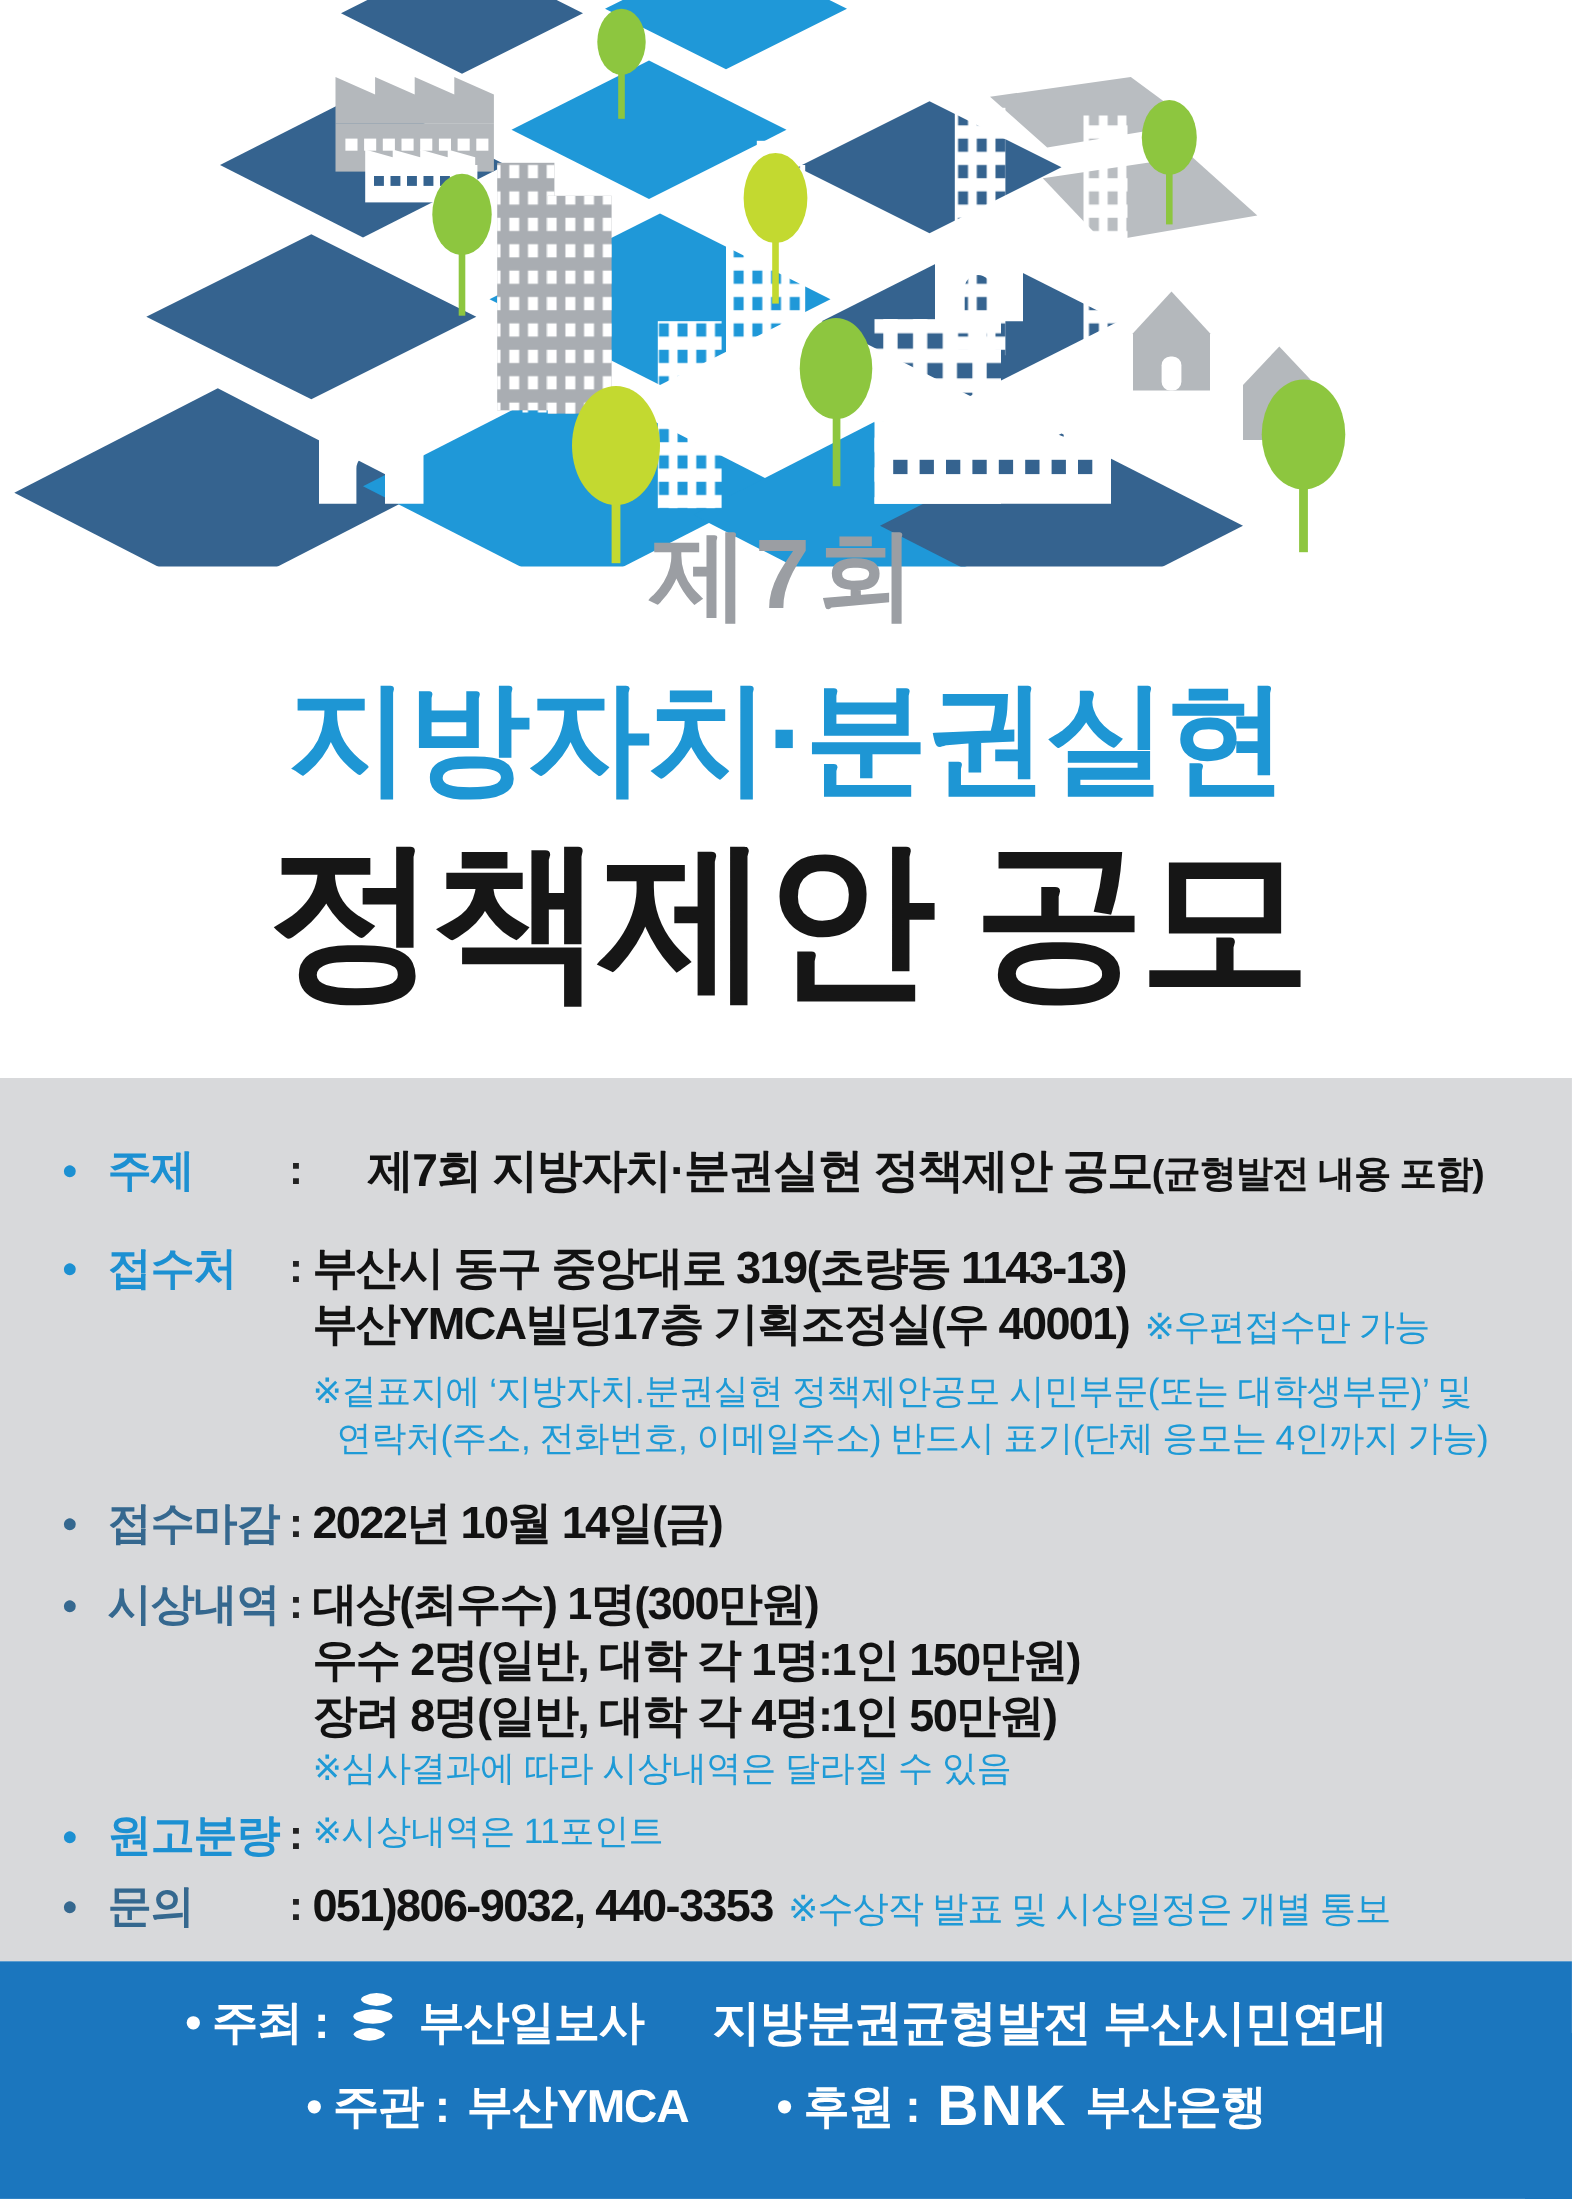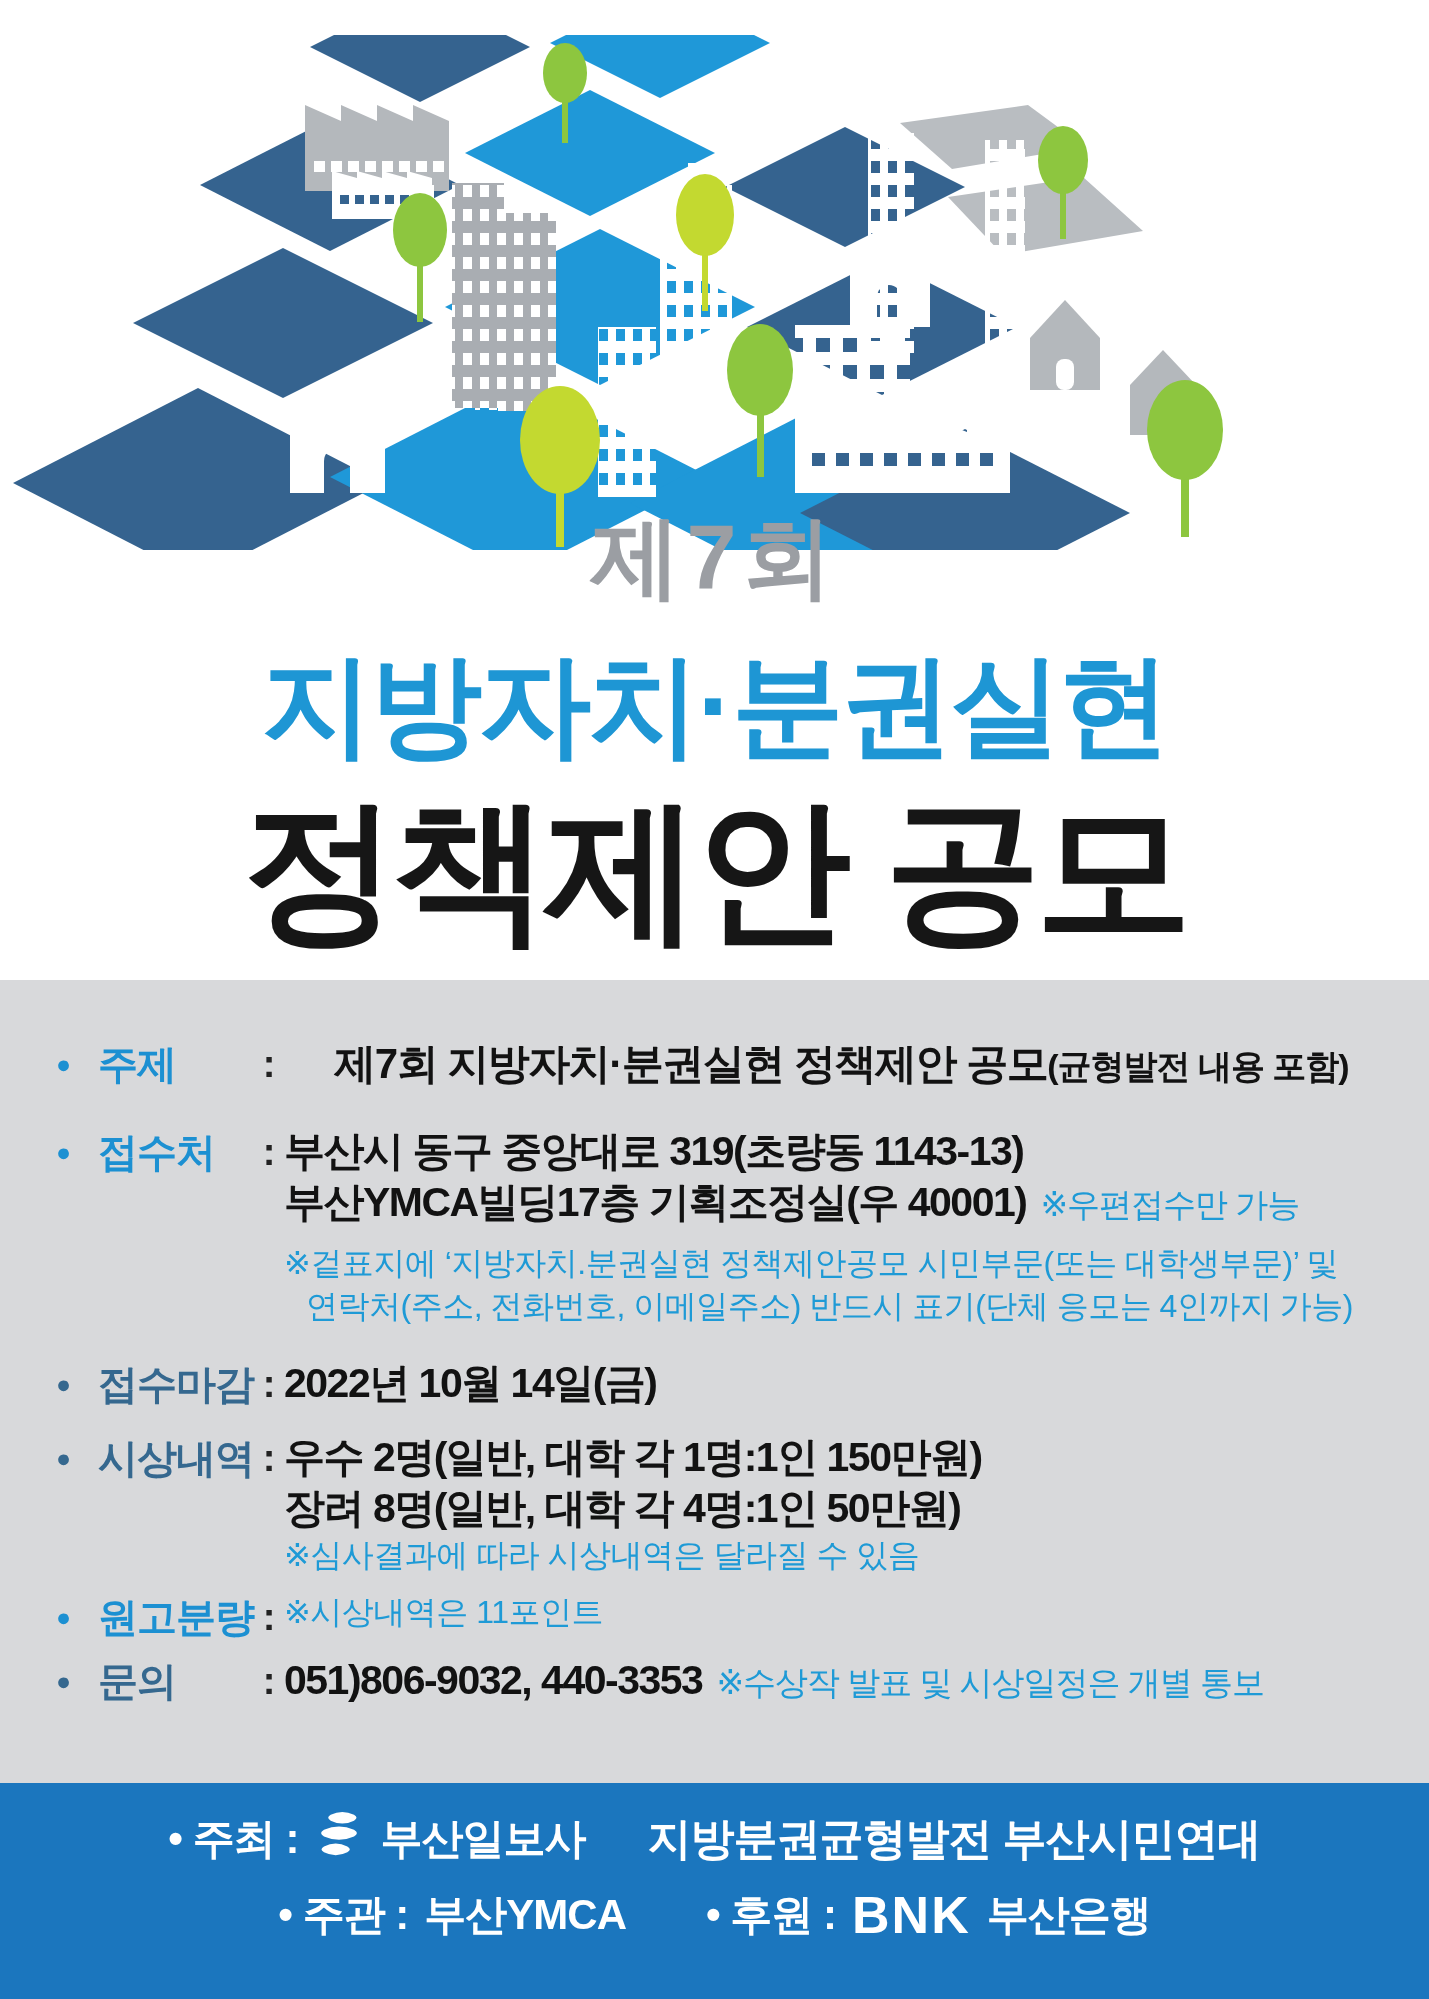--- a/index.html
+++ b/index.html
@@ -2,21 +2,21 @@
 <html><head>
 <meta charset="utf-8">
 <style>
   html,body{margin:0;padding:0;}
   body{
     width:1429px;height:1999px;position:relative;overflow:hidden;
     background:#ffffff;
     font-family:"Liberation Sans","DejaVu Sans",sans-serif;
   }
   
-  .hero{position:absolute;top:0;left:0;width:1429px;height:980px;background:#fff;margin-top:35px;}
+  .hero{position:absolute;top:0;left:0;width:1429px;height:980px;background:#fff;}
   svg.city{position:absolute;top:0;left:0;}
   .edition{
     position:absolute;top:462px;left:0;width:100%;text-align:center;
     font-size:90px;font-weight:800;color:#9B9EA3;letter-spacing:6px;
   }
   .hl-blue{
     position:absolute;top:596px;left:0;width:100%;text-align:center;
     font-size:112px;font-weight:900;color:#1E96D4;letter-spacing:-3px;
   }
   .hl-black{
@@ -240,20 +240,21 @@
     <div class="content">
       <div class="ln">2022년 10월 14일(금)</div>
     </div>
   </div>
 
   <div class="row mb-awards">
     <span class="bullet navy">●</span>
     <span class="label navy">시상내역</span>
     <span class="colon">:</span>
     <div class="content">
+      <div class="ln">대상(최우수) 1명(300만원)</div>
       <div class="ln">우수 2명(일반, 대학 각 1명:1인 150만원)</div>
       <div class="ln">장려 8명(일반, 대학 각 4명:1인 50만원)</div>
       <div class="nb">※심사결과에 따라 시상내역은 달라질 수 있음</div>
     </div>
   </div>
 
   <div class="row mb-manuscript">
     <span class="bullet bright">●</span>
     <span class="label bright">원고분량</span>
     <span class="colon">:</span>

